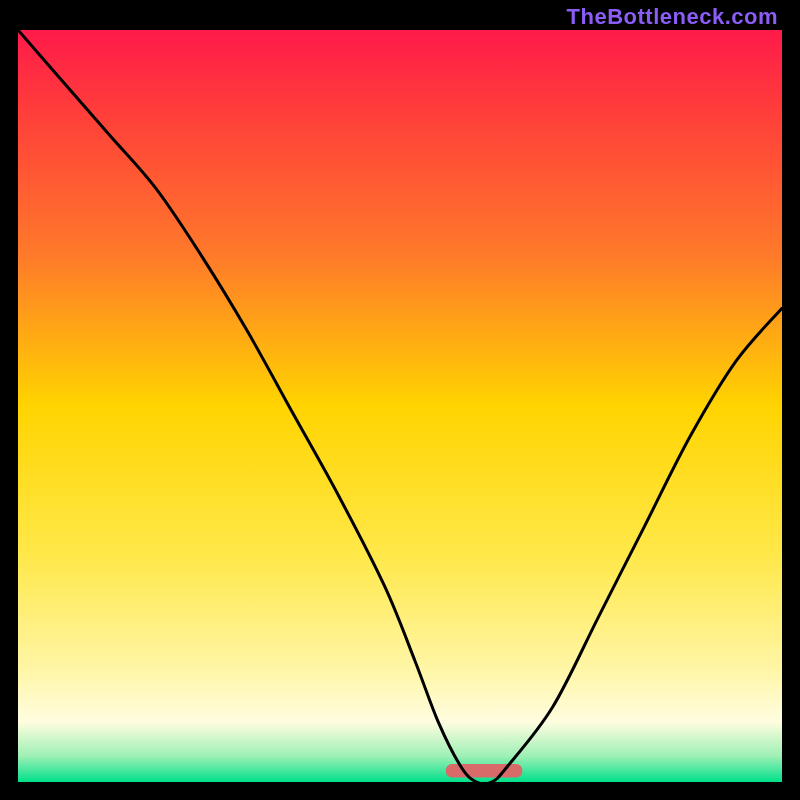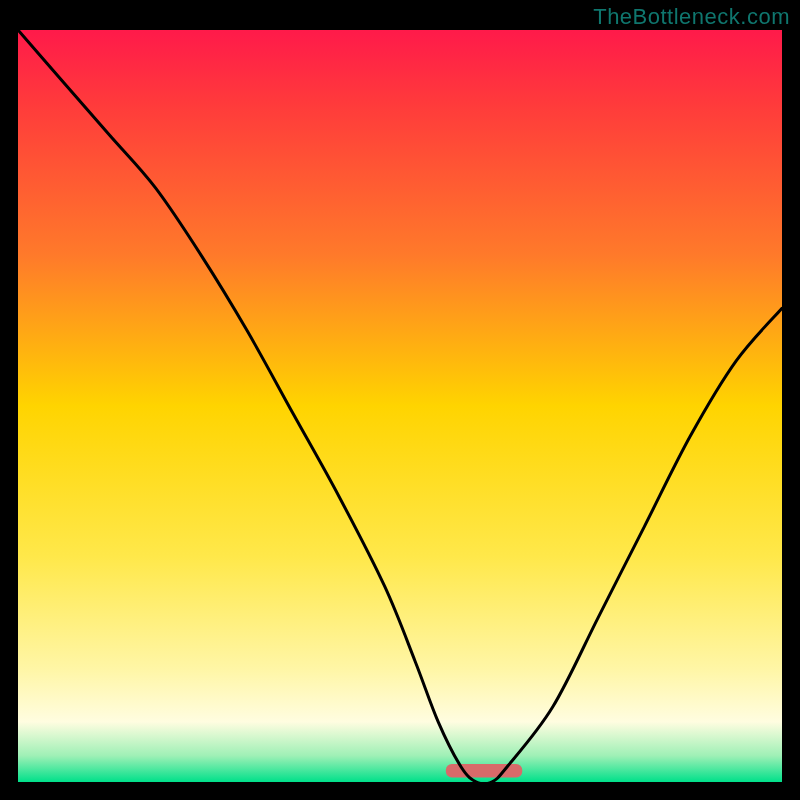--- a/index.html
+++ b/index.html
@@ -13,24 +13,24 @@
   }
   .frame {
     position: relative;
     width: 800px;
     height: 800px;
     background: #000;
   }
   .watermark {
     position: absolute;
     top: 4px;
-    right: 10px;
-    color: #0f766e;
+    right: 22px;
+    color: #8b5cf6;
     font-size: 22px;
-    font-weight: 400;
+    font-weight: 700;
     letter-spacing: 0.5px;
     z-index: 20;
   }
   .plot-wrap {
     position: absolute;
     left: 18px;
     top: 30px;
     width: 764px;
     height: 752px;
   }

